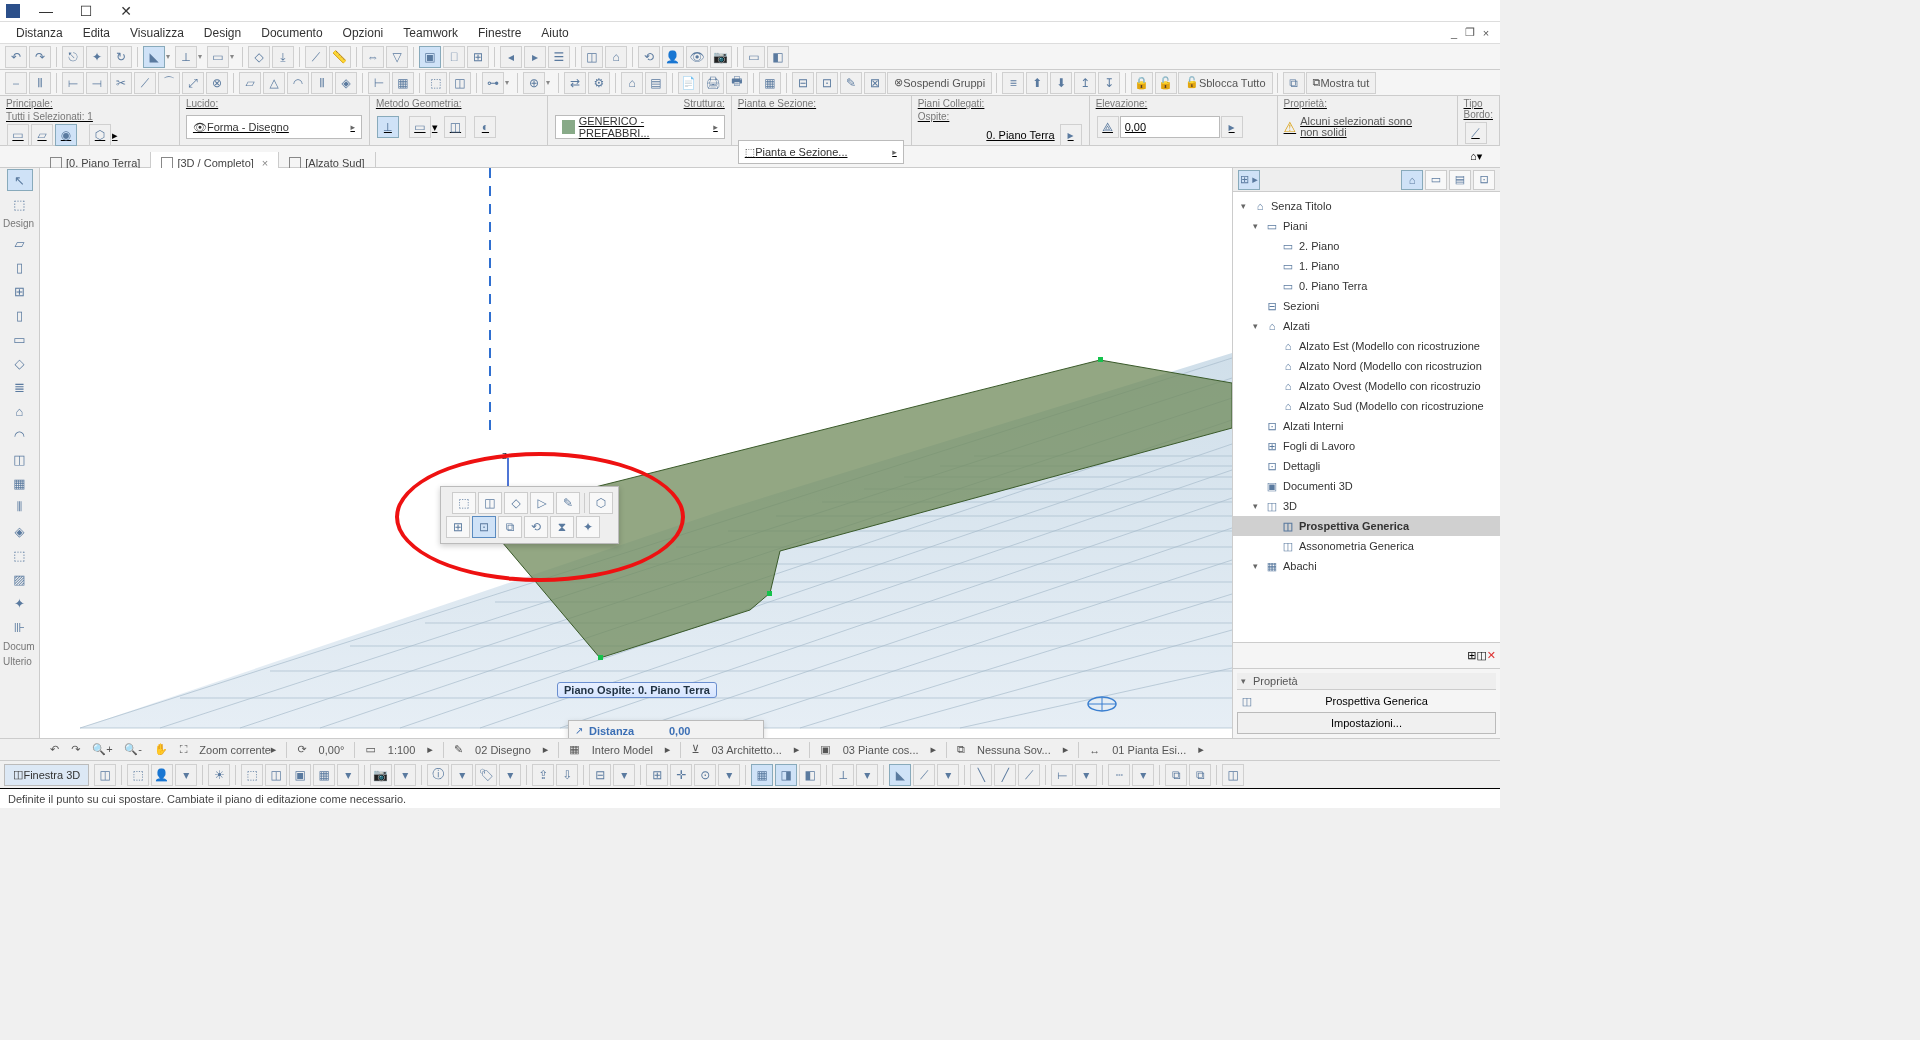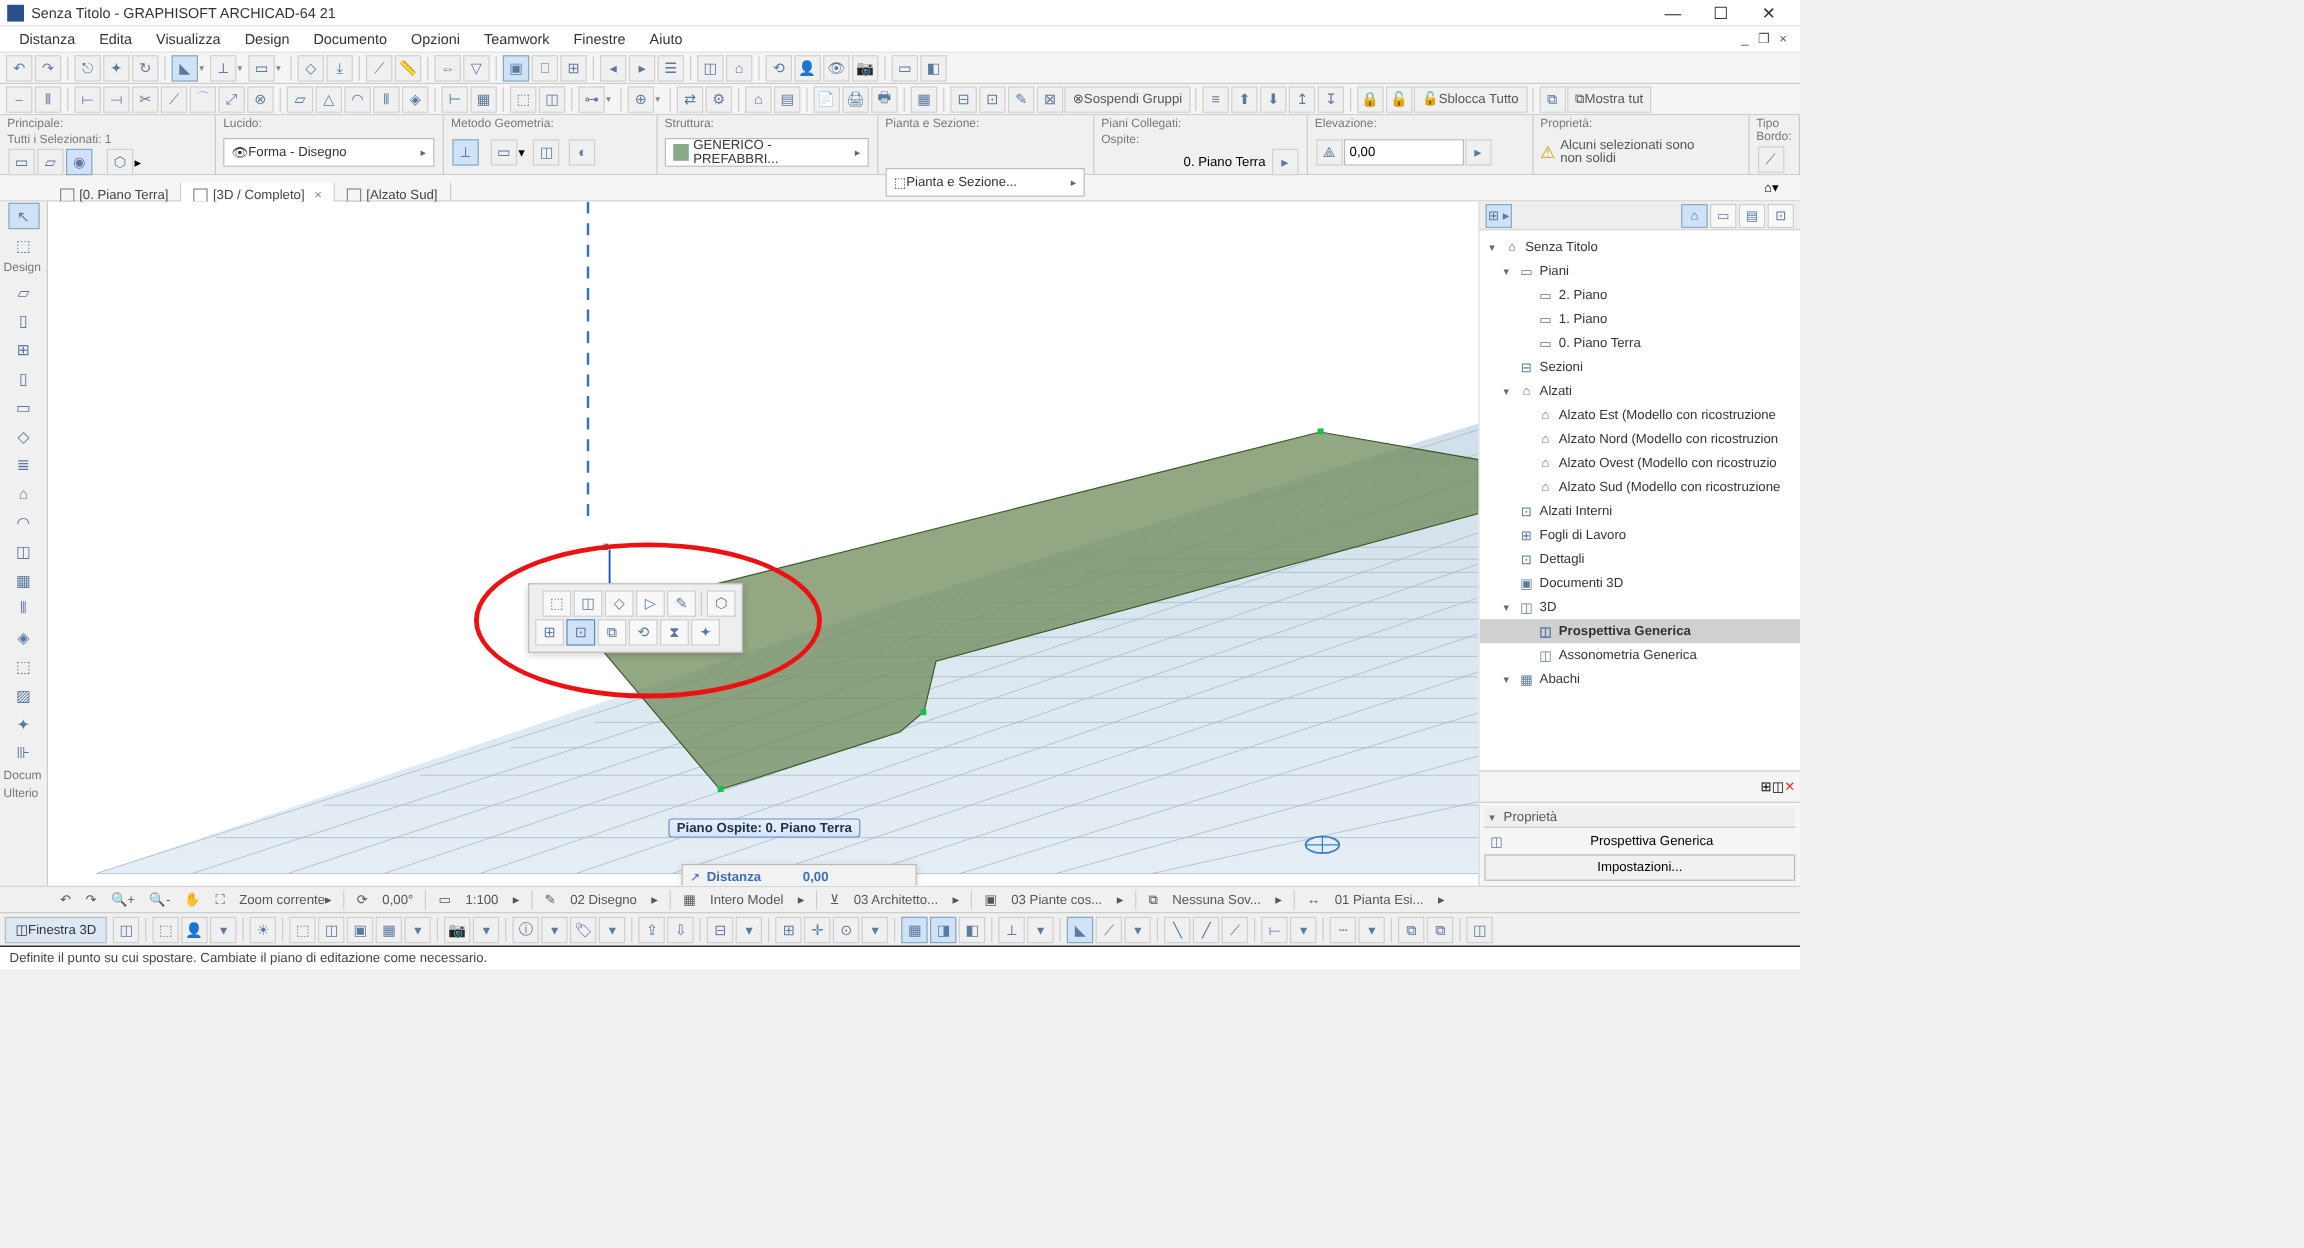--- a/index.html
+++ b/index.html
@@ -20,21 +20,21 @@
 
 .toolbar { background: #f5f5f5; border-bottom: 1px solid #ccc; display: flex; align-items: center; padding: 2px 4px; height: 26px; }
 .toolbar .btn, .options-row .btn, .bottom-bar .btn { width: 22px; height: 22px; background: #f0f0f0; border: 1px solid #d0d0d0; margin: 0 1px; display: flex; align-items: center; justify-content: center; color: #5a7a9f; font-size: 12px; }
 .toolbar .btn.active, .options-row .btn.active, .bottom-bar .btn.active { background: #cfe2f7; border-color: #8ab; }
 .toolbar .sep { width: 1px; height: 20px; background: #ccc; margin: 0 4px; }
 .toolbar .dd { width: 8px; font-size: 8px; color: #888; }
 .toolbar .txt-btn { padding: 0 6px; height: 22px; border: 1px solid #d0d0d0; background: #f0f0f0; display: flex; align-items: center; color: #555; }
 
 
 .options-row { background: #f0f0f0; border-bottom: 1px solid #ccc; display: flex; height: 50px; }
-.options-panel { border-right: 1px solid #ccc; padding: 2px 6px; display: flex; flex-direction: column; }
+.options-panel { border-right: 1px solid #ccc; padding: 2px 6px; display: flex; flex-direction: column; text-decoration: underline; }
 .options-panel .lbl { font-size: 10px; color: #777; margin-bottom: 2px; }
 .options-panel .body { display: flex; align-items: center; flex: 1; }
 .drop-btn { height: 24px; background: #fff; border: 1px solid #bbb; display: flex; align-items: center; padding: 0 6px; font-size: 11px; color: #333; }
 .drop-btn .arr { margin-left: auto; font-size: 9px; color: #666; padding-left: 6px; }
 .num-input { height: 22px; width: 100px; background: #fff; border: 1px solid #bbb; padding: 0 4px; font-size: 11px; }
 .warn-icon { color: #d89a00; font-size: 14px; margin-right: 4px; }
 
 
 .doc-tabs { height: 22px; background: #f5f5f5; border-bottom: 1px solid #ccc; display: flex; align-items: center; }
 .doc-tab { height: 22px; padding: 0 10px; display: flex; align-items: center; border-right: 1px solid #ccc; font-size: 11px; color: #444; margin-top: 12px; }
@@ -103,21 +103,20 @@
 .bottom-bar .sep { width: 1px; height: 20px; background: #ccc; margin: 0 4px; }
 
 
 .status-bar { height: 20px; background: #fff; border-top: 1px solid #000000; display: flex; align-items: center; padding: 0 8px; font-size: 11px; color: #444; }
 </style>
 </head>
 <body>
 
 <div class="title-bar">
   <div class="app-icon"></div>
-  <div class="title">Senza Titolo - GRAPHISOFT ARCHICAD-64 21</div>
   <div class="win-ctrl">—</div>
   <div class="win-ctrl">☐</div>
   <div class="win-ctrl">✕</div>
 </div>
 
 <div class="menu-bar">
   <div class="item">Distanza</div>
   <div class="item">Edita</div>
   <div class="item">Visualizza</div>
   <div class="item">Design</div>
@@ -276,21 +275,21 @@
       <div class="btn active">⟂</div>
       <div style="width:8px"></div>
       <div class="btn">▭</div>
         <div class="dd">▾</div>
       <div style="width:6px"></div>
       <div class="btn">◫</div>
       <div style="width:6px"></div>
       <div class="btn">◐</div>
     </div>
   </div>
-  <div class="options-panel" style="width:184px;">
+  <div class="options-panel" style="width:184px;align-items:flex-end;">
     <div class="lbl">Struttura:</div>
     <div class="body">
       <div class="drop-btn" style="width:170px;">
         <span style="width:14px;height:14px;background:#8a8;display:inline-block;margin-right:4px;"></span>
         <span>GENERICO - PREFABBRI...</span>
           <span class="arr">▸</span>
       </div>
     </div>
   </div>
   <div class="options-panel" style="width:180px;gap:29px;">

